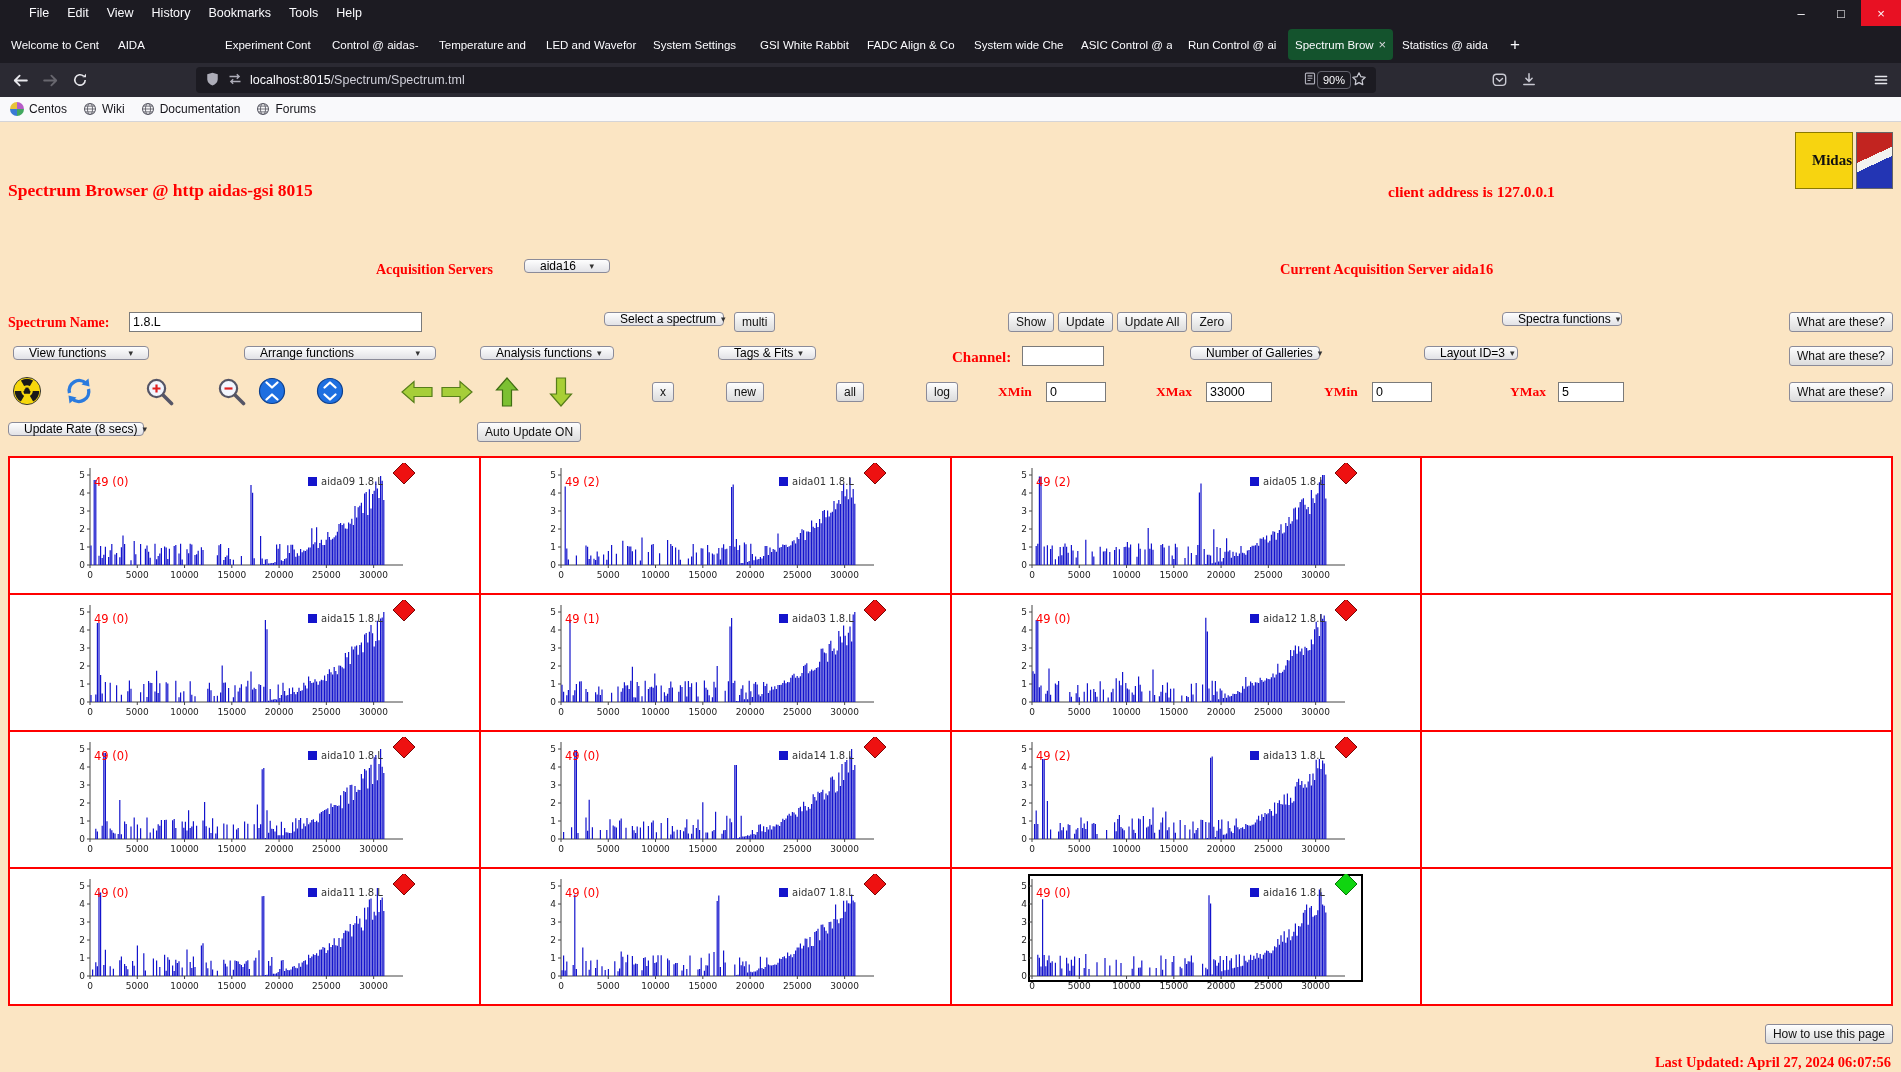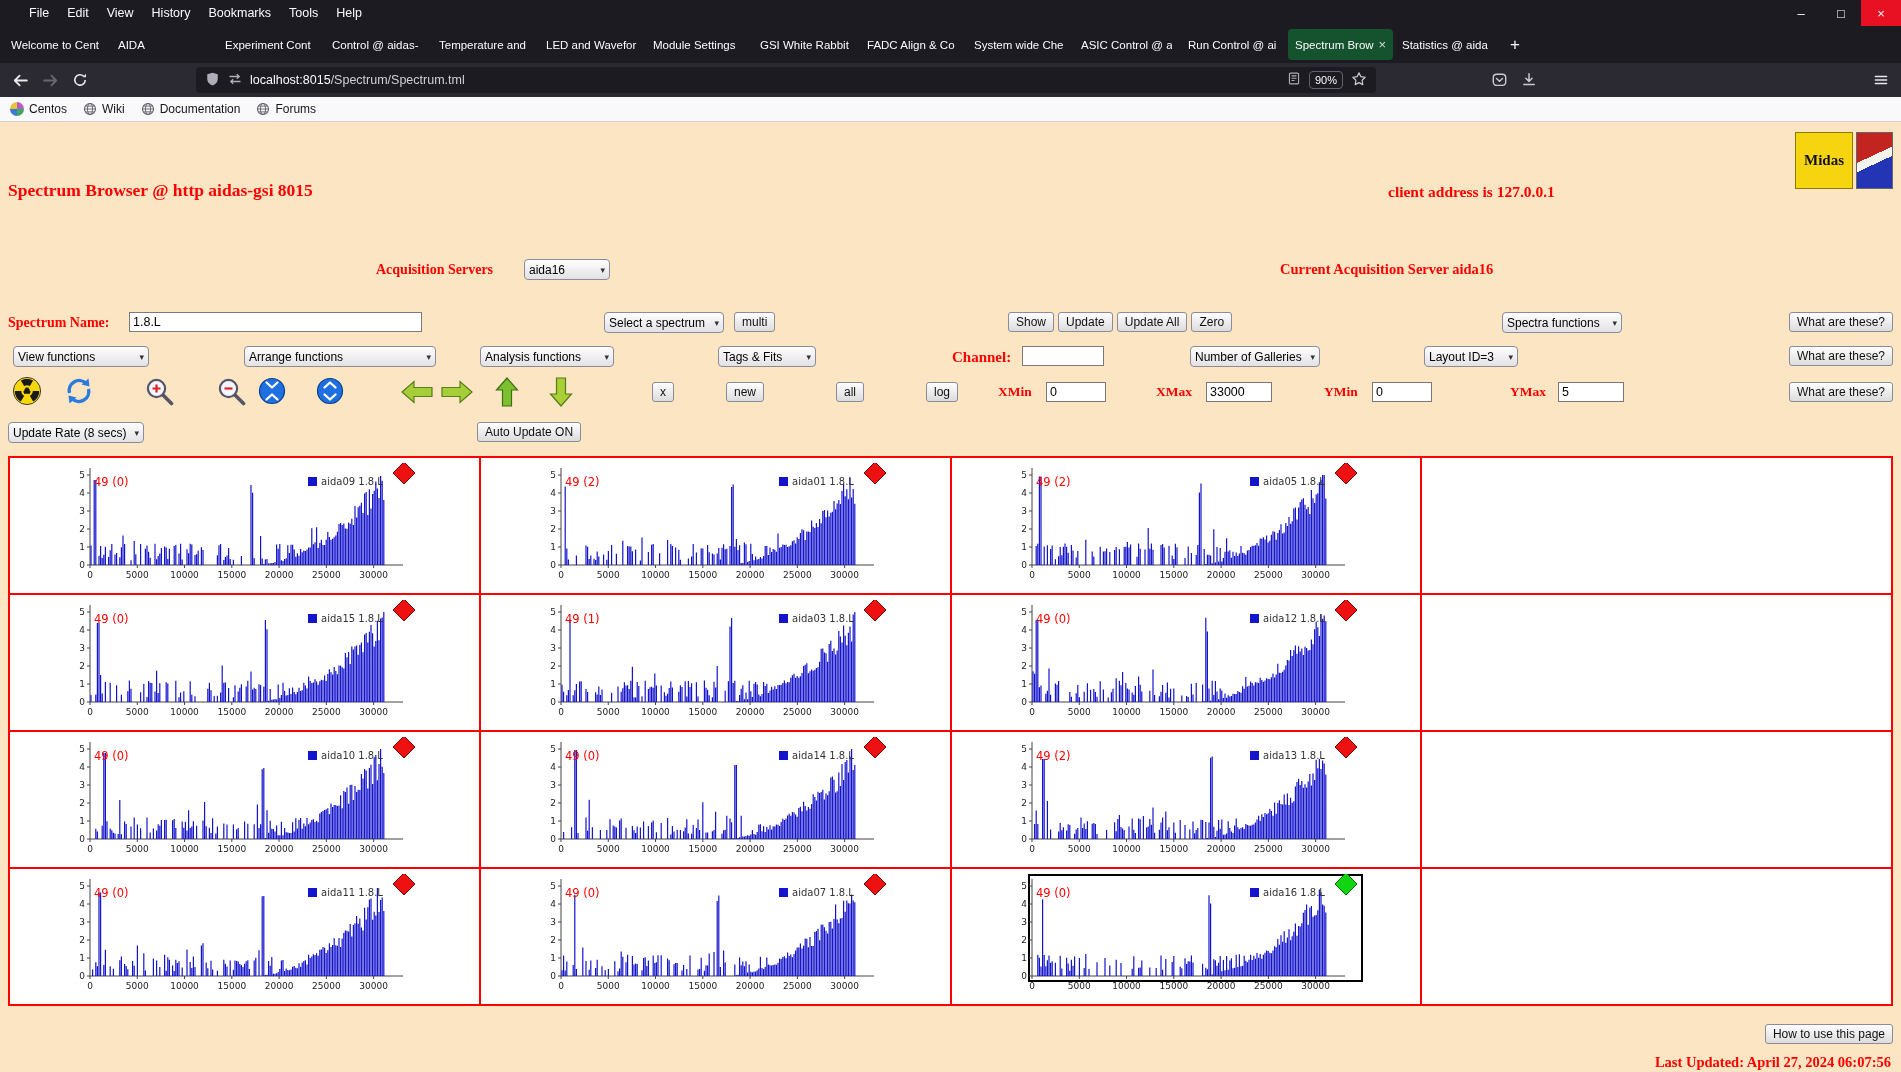--- a/index.html
+++ b/index.html
@@ -16,45 +16,45 @@
 .tab .tab-label{white-space:nowrap;overflow:hidden;flex:1}
 .tab.active{background:#14532d}
 .tab-close{margin-left:4px;font-size:13px;color:#d7d7db}
 .newtab{width:28px;height:31px;margin-bottom:3px;display:flex;align-items:center;justify-content:center;color:#fbfbfe;font-size:17px}
 .navbar{height:34px;background:#2b2a33;display:flex;align-items:center;padding:0 6px;gap:2px}
 .navbtn{width:28px;height:26px;display:flex;align-items:center;justify-content:center;border-radius:4px}
 .urlbar{flex:0 0 1180px;height:26px;background:#1c1b22;border-radius:4px;display:flex;align-items:center;padding:0 9px;margin-left:100px;color:#fbfbfe;font-size:12.5px;gap:7px}
 .url-text{white-space:nowrap}
 .url-text .host{color:#fbfbfe}
 .url-text .path{color:#cfcfd8}
-.ub-right{margin-left:auto;display:flex;align-items:center;gap:8px}
+.ub-right{margin-left:auto;display:flex;align-items:center;gap:0}
 .zoom-pill{border:1px solid #62626d;border-radius:4px;padding:0 5px;font-size:11px;line-height:16px;color:#fbfbfe}
 .spacer105{width:105px}
 .mlauto{margin-left:auto}
 .bookmarksbar{height:25px;background:#f9f9fb;display:flex;align-items:center;padding:0 10px;gap:16px;border-bottom:1px solid #d4d4d8}
 .bm-item{display:flex;align-items:center;gap:5px;font-size:12px;color:#15141a}
 .bm-icon{width:14px;height:14px;display:inline-flex;align-items:center;justify-content:center}
 .bm-icon.centos{border-radius:50%;background:conic-gradient(#b65cc7 0 25%,#42a85f 25% 50%,#3a7bd5 50% 75%,#e8c33a 75%)}
 
 .page{position:relative;width:1901px;height:950px;background:#fbe5c3;font-family:"Liberation Serif",serif;overflow:hidden}
 .rlab{color:#f00;font-weight:bold;font-size:14px;font-family:"Liberation Serif",serif;white-space:nowrap}
 .rlab.xl{font-size:13.5px}
 .page-title{position:absolute;left:8px;top:58px;color:#f00;font-weight:bold;font-size:17.5px}
 .client-addr{position:absolute;left:1388px;top:61px;color:#f00;font-weight:bold;font-size:15.5px}
-.logo-midas{position:absolute;left:1795px;top:10px;width:58px;height:57px;background:#f7d410;border:1px solid #8a7a00;display:flex;align-items:center;justify-content:center}
+.logo-midas{position:absolute;left:1795px;top:10px;width:58px;height:57px;background:#f7d410;border:1px solid #8a7a00;display:flex;align-items:center;justify-content:flex-end}
 .midas-text{font-weight:bold;font-size:15px;color:#111;font-family:"Liberation Serif",serif}
 .logo-second{position:absolute;left:1856px;top:10px;width:37px;height:57px;background:linear-gradient(155deg,#c22420 42%,#f3f3f0 42% 55%,#2335b4 55%);border:1px solid #666}
 .acq-label{position:absolute;left:376px;top:140px}
 .acq-sel{position:absolute!important;left:524px;top:137px;width:86px}
 .cur-server{position:absolute;left:1280px;top:139px;font-size:14.5px}
 .row{position:absolute;left:0;width:100%;height:24px}
 .r1{top:190px}.r2{top:224px}.r3{top:252px;height:44px}.r4{top:300px}
 .row>*{position:absolute;top:0}
 .btn{background:linear-gradient(#fefefe,#dcdcdc);border:1px solid #8b8b99;border-radius:3px;font:12px "Liberation Sans",sans-serif;padding:2px 7px;color:#111;text-align:center;white-space:nowrap}
-.sel{display:flex;align-items:center;justify-content:space-between;background:linear-gradient(#fefefe,#e2e2e6);border:1px solid #8b8b99;border-radius:4px;font:12px "Liberation Sans",sans-serif;padding:2px 4px;height:21px;white-space:nowrap}
+.sel{display:flex;align-items:center;justify-content:space-between;background:linear-gradient(#fefefe,#e2e2e6);border:1px solid #8b8b99;border-radius:4px;font:12px "Liberation Sans",sans-serif;padding:2px 15px;height:14px;white-space:nowrap}
 .sel .arr{font-size:9px;color:#333;margin-left:5px}
 .inp{background:#fff;border:1px solid #7a7a7a;height:20px;font:12.5px "Liberation Sans",sans-serif;padding:0 3px}
 .bgroup{display:flex;gap:4px}
 .tool{cursor:pointer}
 .grid{position:absolute;top:334px;left:8px;width:1885px;border:1px solid #f00;display:grid;grid-template-columns:repeat(4,1fr);grid-auto-rows:137px;background:#fff}
 .gcell{border:1px solid #f00;background:#fff;position:relative}
 .gcell svg{position:absolute;left:38px;top:5px}
 .gcell svg text{font-family:"DejaVu Sans",sans-serif}
 .logrow{position:absolute;top:902px;left:8px;display:flex;gap:5px}
 .help-btn{position:absolute;top:902px;right:8px}
@@ -96,21 +96,21 @@
         <div class="tab">
           <span class="tab-label">Control @ aidas-</span>
         </div>
         <div class="tab">
           <span class="tab-label">Temperature and</span>
         </div>
         <div class="tab">
           <span class="tab-label">LED and Wavefor</span>
         </div>
         <div class="tab">
-          <span class="tab-label">Module Settings</span>
+          <span class="tab-label">System Settings</span>
         </div>
         <div class="tab">
           <span class="tab-label">GSI White Rabbit</span>
         </div>
         <div class="tab">
           <span class="tab-label">FADC Align &amp; Co</span>
         </div>
         <div class="tab">
           <span class="tab-label">System wide Che</span>
         </div>

